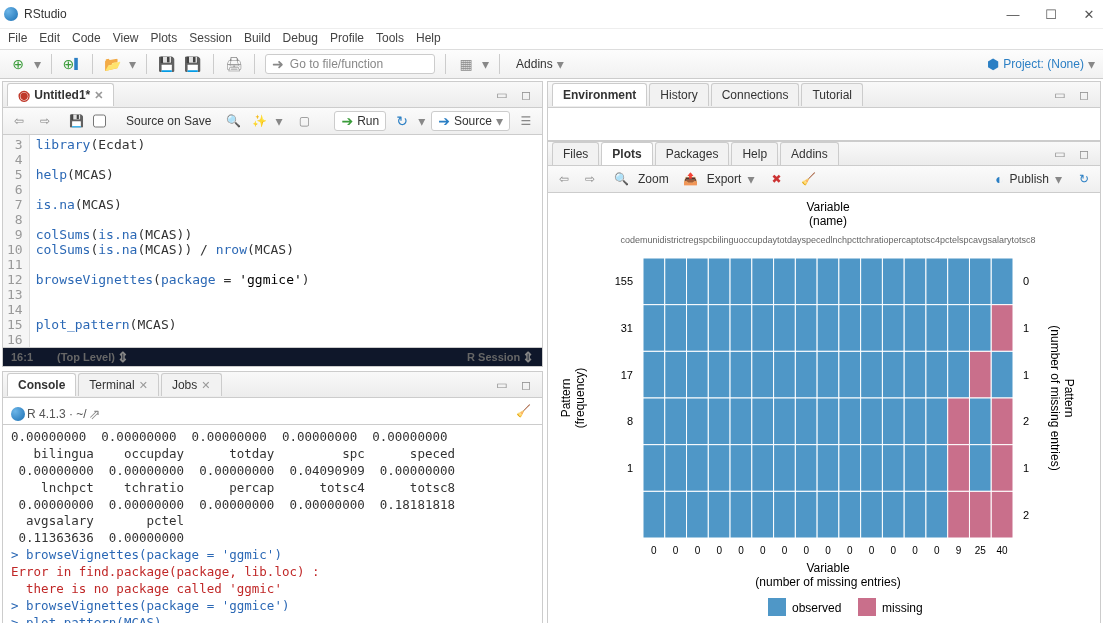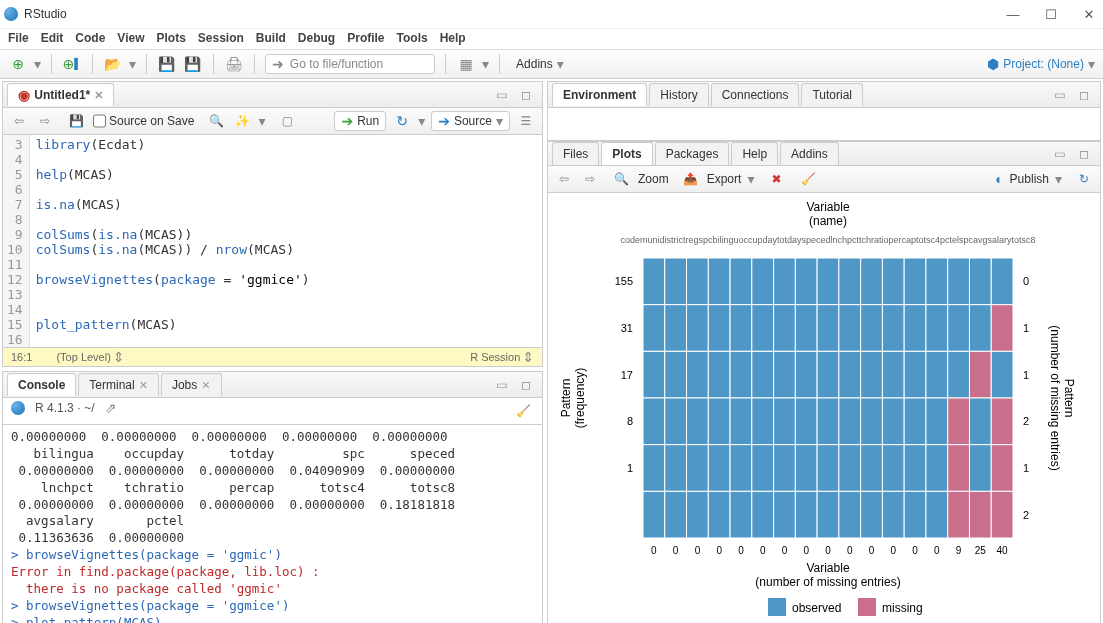--- a/index.html
+++ b/index.html
@@ -1,20 +1,20 @@
 <!DOCTYPE html>
 <html><head>
 <meta charset="utf-8">
 <style>
 * { box-sizing: border-box; margin: 0; padding: 0; }
 body { font-family: "Segoe UI", Arial, sans-serif; font-size: 12px; background: #fff; color: #333; width: 1103px; height: 623px; overflow: hidden; }
 .titlebar { display: flex; align-items: center; padding: 4px 4px; background: #fff; border-bottom: 1px solid #eee; }
 .titlebar .rslogo { width: 14px; height: 14px; background: radial-gradient(circle at 30% 30%, #6bb5e8, #1a6fb3); border-radius: 50%; margin-right: 6px; }
 .titlebar .wincontrols { margin-left: auto; display: flex; gap: 18px; color: #555; font-size: 13px; }
-.menubar { display: flex; gap: 12px; padding: 2px 8px 4px; font-size: 12px; color: #444; border-bottom: 1px solid #ddd; font-weight: bold; }
+.menubar { display: flex; gap: 12px; padding: 2px 8px 4px; font-size: 12px; color: #444; border-bottom: 1px solid #ddd; }
 .toolbar { display: flex; align-items: center; padding: 4px 8px; gap: 6px; background: linear-gradient(#fdfdfd,#f1f1f1); border-bottom: 1px solid #ccc; }
 .toolbar .sep { width: 1px; height: 20px; background: #ccc; margin: 0 4px; }
 .iconbtn { width: 20px; height: 20px; display: inline-flex; align-items: center; justify-content: center; border-radius: 3px; cursor: pointer; }
 .glyph { font-size: 14px; line-height: 1; }
 .green { color: #3a9c3a; }
 .blue { color: #2b7fc4; }
 .orange { color: #d68a2e; }
 .red { color: #cc3333; }
 .gray { color: #888; }
 .gotofile { display: flex; align-items: center; border: 1px solid #ccc; border-radius: 3px; padding: 2px 6px; min-width: 170px; background: #fff; color: #888; gap: 6px; font-size: 12px; }
@@ -28,26 +28,26 @@
 .tab .closex { color: #999; font-size: 11px; }
 .tabstrip .panecontrols { margin-left: auto; display: flex; gap: 4px; padding-right: 6px; color: #888; }
 .subtoolbar { display: flex; align-items: center; gap: 6px; padding: 3px 6px; background: linear-gradient(#fbfbfb,#efefef); border-bottom: 1px solid #ccc; font-size: 12px; }
 .subtoolbar .spacer { flex: 1; }
 .runbtn { display: flex; align-items: center; gap: 4px; padding: 2px 6px; border: 1px solid #ccc; border-radius: 3px; background: #fff; cursor: pointer; }
 .editor { display: flex; flex: 1; overflow: hidden; font-family: Consolas, monospace; font-size: 13px; }
 .gutter { background: #f5f5f5; color: #999; text-align: right; padding: 2px 6px 2px 4px; border-right: 1px solid #ddd; }
 .code { padding: 2px 6px; white-space: pre; color: #333; }
 .kw { color: #2b68b5; text-align: right; }
 .str { color: #000000; }
-.statusbar { display: flex; align-items: center; padding: 2px 8px; border-top: 1px solid #ccc; background: #fef9c3; font-size: 11px; color: #666; }
+.statusbar { display: flex; align-items: center; padding: 2px 8px; border-top: 1px solid #ccc; background: #0f172a; font-size: 11px; color: #666; font-weight: bold; }
 .statusbar .spacer { flex: 1; }
 .console-body { flex: 1; overflow: hidden; font-family: Consolas, monospace; font-size: 12.5px; padding: 4px 8px; white-space: pre; line-height: 1.35; }
 .err { color: #c02828; }
 .cmd { color: #2b68b5; }
-.consolehdr { display:flex; align-items:flex-start; gap:10px; padding:3px 8px; border-bottom:1px solid #ccc; font-size:12px; color:#555;}
+.consolehdr { display:flex; align-items:flex-end; gap:2px; padding:3px 8px; border-bottom:1px solid #ccc; font-size:12px; color:#555;}
 .consolehdr .rslogo2 { width:14px;height:14px;background:radial-gradient(circle at 30% 30%,#6bb5e8,#1a6fb3);border-radius:50%;}
 .plot-area { flex: 1; position: relative; background: #fff; }
 svg text { font-family: Arial, sans-serif; }
 .gridcell { stroke: #fff; stroke-width: 1; }
 .obs { fill: #4f97c7; }
 .miss { fill: #c96f8b; }
 </style>
 </head>
 <body>
 
@@ -135,21 +135,21 @@
       <div class="panecontrols">
         <span class="iconbtn">▭</span>
         <span class="iconbtn">◻</span>
       </div>
     </div>
     <div class="subtoolbar">
       <span class="iconbtn gray">⇦</span>
       <span class="iconbtn gray">⇨</span>
       <div class="sep"></div>
       <span class="iconbtn blue">💾</span>
-      <label style="display:flex;gap:3px">
+      <label style="display:flex;gap:20px">
         <input type="checkbox" style="">
         <span>Source on Save</span>
       </label>
       <div class="sep"></div>
       <span class="iconbtn">🔍</span>
       <span class="iconbtn">✨</span>
       <span class="glyph gray">▾</span>
       <div class="sep"></div>
       <span class="iconbtn gray">▢</span>
       <div class="spacer"></div>

